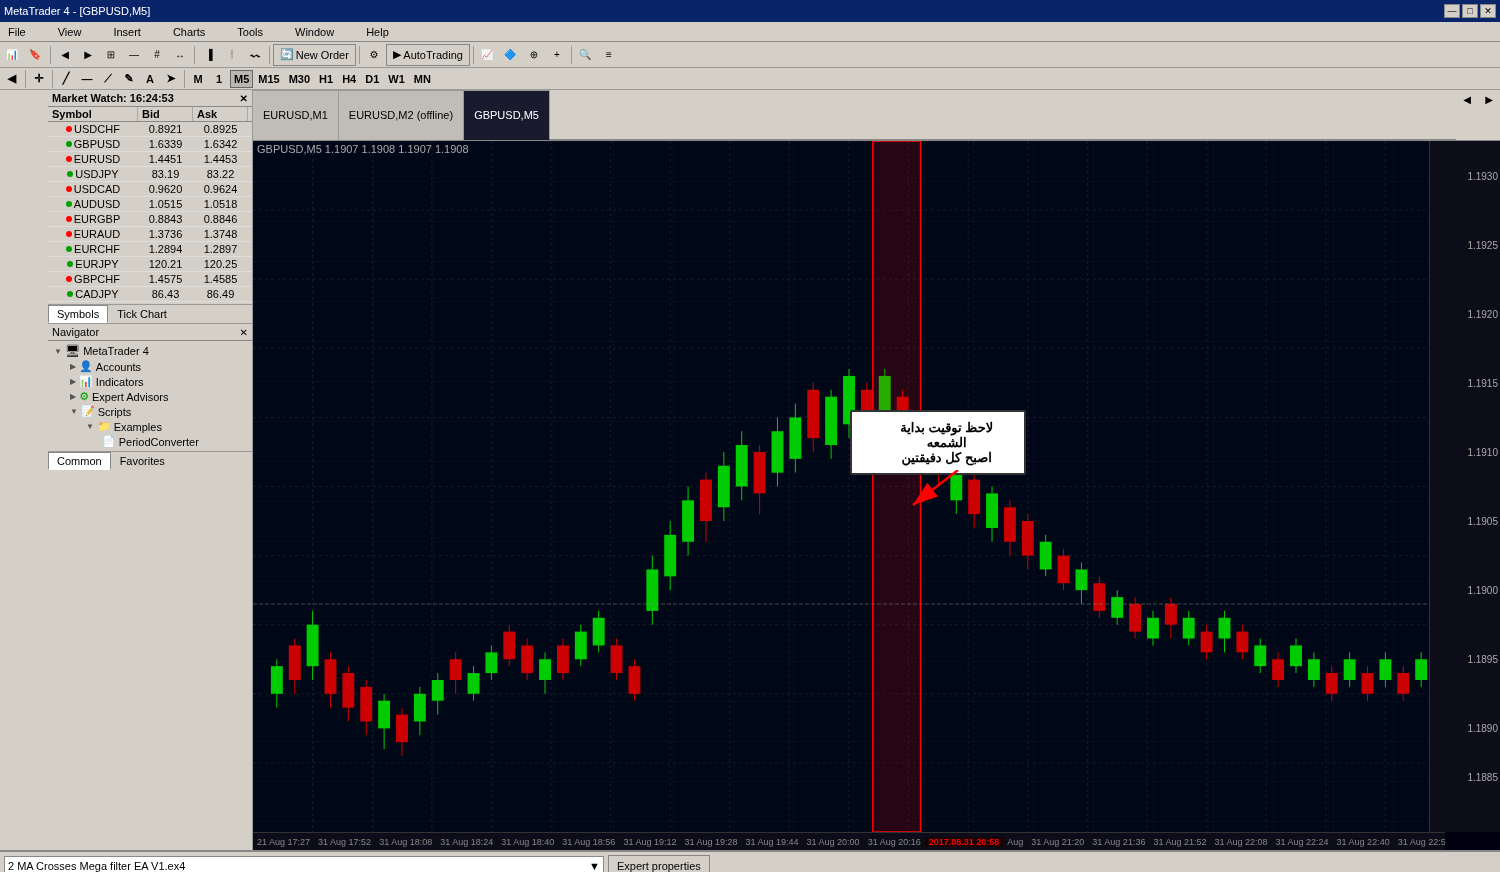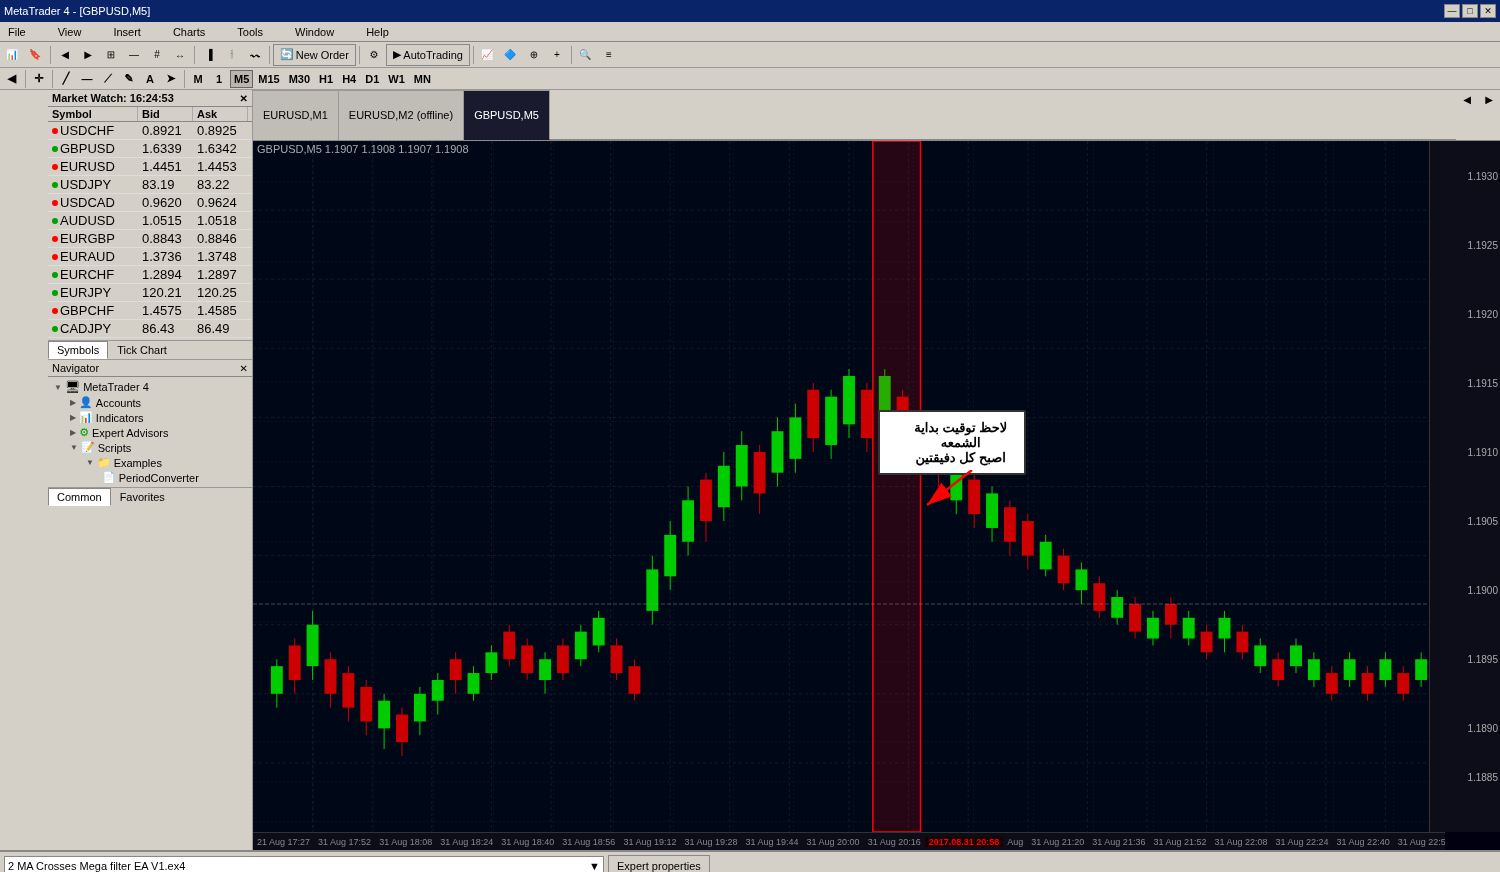--- a/index.html
+++ b/index.html
@@ -32,21 +32,21 @@
     
     .left-panel { width: 205px; background: #d4d0c8; border-right: 1px solid #999; display: flex; flex-direction: column; margin-left: 48px; }
     
     
     .market-watch { flex: 0 0 auto; border-bottom: 1px solid #999; }
     .panel-title { background: #d4d0c8; border-bottom: 1px solid #888; padding: 2px 4px; font-size: 11px; font-weight: bold; display: flex; align-items: center; justify-content: space-between; }
     .close-x { cursor: pointer; font-size: 10px; }
     .mw-header { display: grid; grid-template-columns: 90px 55px 55px; background: #d4d0c8; border-bottom: 1px solid #888; }
     .mw-col { padding: 1px 4px; font-size: 11px; font-weight: bold; border-right: 1px solid #aaa; }
     .mw-row { display: grid; grid-template-columns: 90px 55px 55px; border-bottom: 1px solid #ddd; }
-    .mw-cell { padding: 1px 4px; font-size: 13px; display: flex; align-items: center; gap: 2px; }
+    .mw-cell { padding: 1px 4px; font-size: 11px; display: flex; align-items: center; gap: 2px; justify-content: center; }
     .dot { width: 6px; height: 6px; border-radius: 50%; background: #00a000; display: inline-block; }
     .dot.red { background: red; }
     .mw-tabs { display: flex; border-top: 1px solid #999; margin-top: 2px; }
     .mw-tab { padding: 2px 8px; font-size: 11px; cursor: pointer; border: 1px solid transparent; }
     .mw-tab.active { background: white; border-bottom: 1px solid white; border-top: 1px solid #888; border-left: 1px solid #888; border-right: 1px solid #888; }
     
     
     .navigator { flex: 1; overflow: hidden; }
     .nav-title { background: #d4d0c8; border-bottom: 1px solid #888; padding: 2px 4px; font-size: 11px; font-weight: normal; display: flex; align-items: center; justify-content: space-between; }
     .nav-tree { padding: 2px; font-size: 11px; }
@@ -606,21 +606,21 @@
         <div class="price-label" style="top:25%;">1.1920</div>
         <div class="price-label" style="top:35%;">1.1915</div>
         <div class="price-label" style="top:45%;">1.1910</div>
         <div class="price-label" style="top:55%;">1.1905</div>
         <div class="price-label" style="top:65%;">1.1900</div>
         <div class="price-label" style="top:75%;">1.1895</div>
         <div class="price-label" style="top:85%;">1.1890</div>
         <div class="price-label" style="top:92%;">1.1885</div>
       </div>
 
-      <div class="annotation-box" style="right:38%; top:38%; width:148px;padding-left:29px;">
+      <div class="annotation-box" style="right:38%; top:38%; width:176px;padding-left:29px;">
         <div style="font-size:13px;">لاحظ توقيت بداية الشمعه</div>
         <div style="font-size:13px;">اصبح كل دفيقتين</div>
 
         <div style="position:absolute; bottom:-40px; left:50%; transform:translateX(-50%);">
           <svg width="60" height="40" xmlns="http://www.w3.org/2000/svg">
             <defs>
               <marker id="arrowhead" markerWidth="10" markerHeight="7" refX="10" refY="3.5" orient="auto">
                 <polygon points="0 0, 10 3.5, 0 7" fill="red"></polygon>
               </marker>
             </defs>

